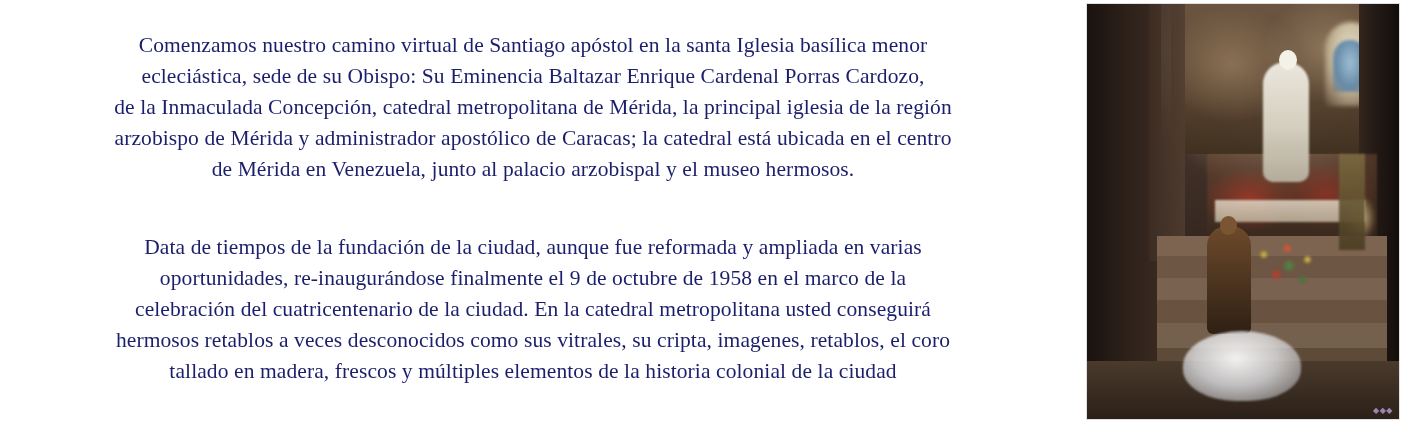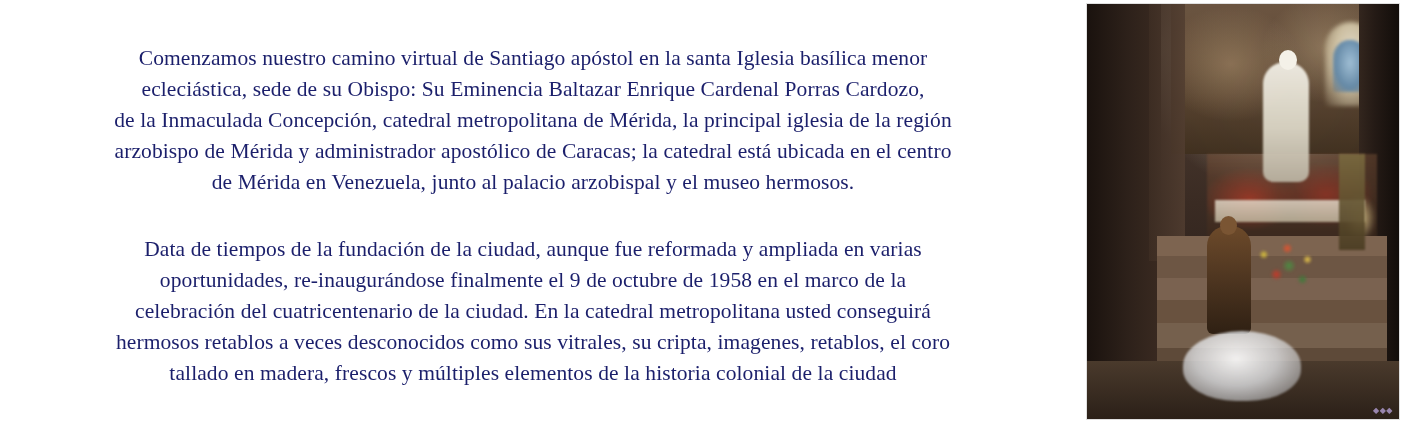--- a/index.html
+++ b/index.html
@@ -31,24 +31,24 @@
   .para {
     text-align: center;
     color: #1b1f6b;
     font-family: "Liberation Serif", serif;
     font-size: 21.5px;
     line-height: 31px;
     letter-spacing: 0.1px;
     margin: 0;
   }
   .para.first {
-    margin-top: 21px;
+    margin-top: 8px;
   }
   .para.second {
-    margin-top: 36px;
+    margin-top: 47px;
   }
   .para .line {
     display: block;
     white-space: nowrap;
   }
   .photo-frame {
     position: absolute;
     left: 1087px;
     top: 4px;
     width: 312px;

